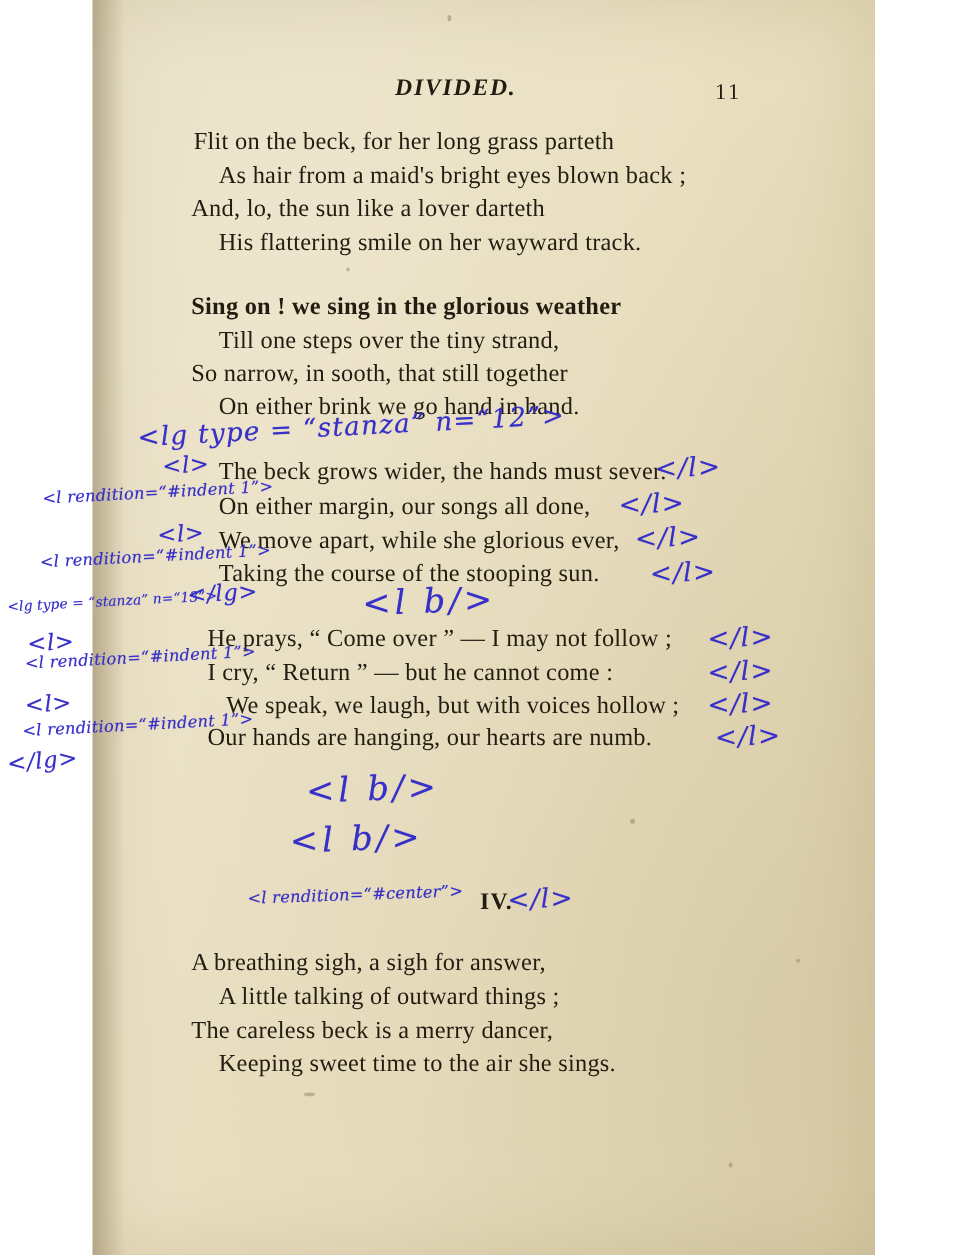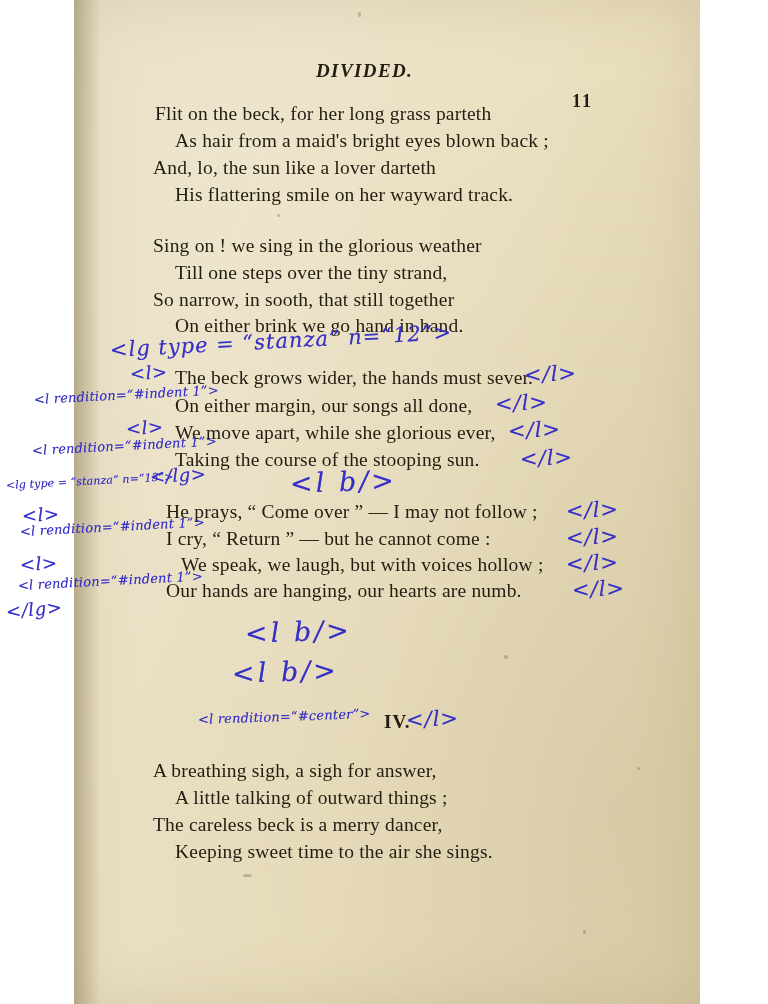--- a/index.html
+++ b/index.html
@@ -59,23 +59,22 @@
     white-space: pre;
   }
   .running-head {
     font-size: 19px;
     font-style: italic;
     letter-spacing: 1.4px;
     font-weight: 600;
   }
   .folio {
     font-size: 18px;
-    font-weight: 700;
+    font-weight: 400;
     letter-spacing: 2px;
-    margin-top: 28px;
   }
   .verse-line {
     font-size: 19.5px;
     letter-spacing: 0.2px;
   }
   .numeral {
     font-size: 19px;
     font-weight: 700;
     letter-spacing: 1px;
   }
@@ -136,21 +135,21 @@
   <div class="speck" style="left:243px; top:874px; width:9px; height:3px;"></div>
 
   <div class="printed running-head" style="left:316px; top:60px;">DIVIDED.</div>
   <div class="printed folio" style="left:572px; top:63px;">11</div>
 
   <div class="printed verse-line" style="left:155px; top:103px;">Flit on the beck, for her long grass parteth</div>
   <div class="printed verse-line" style="left:175px; top:130px;">As hair from a maid's bright eyes blown back ;</div>
   <div class="printed verse-line" style="left:175px; top:184px;">His flattering smile on her wayward track.</div>
   <div class="printed verse-line" style="left:153px; top:157px;">And, lo, the sun like a lover darteth</div>
 
-  <div class="printed verse-line" style="left:153px; top:235px;">Sing on ! we sing in the glorious weather</div>
+  <div class="printed verse-line" style="left:153px; top:235px;font-weight:bold;">Sing on ! we sing in the glorious weather</div>
   <div class="printed verse-line" style="left:175px; top:262px;">Till one steps over the tiny strand,</div>
   <div class="printed verse-line" style="left:153px; top:289px;">So narrow, in sooth, that still together</div>
   <div class="printed verse-line" style="left:175px; top:315px;">On either brink we go hand in hand.</div>
 
   <div class="printed verse-line" style="left:175px; top:367px;">The beck grows wider, the hands must sever.</div>
   <div class="printed verse-line" style="left:175px; top:395px;">On either margin, our songs all done,</div>
   <div class="printed verse-line" style="left:175px; top:422px;">We move apart, while she glorious ever,</div>
   <div class="printed verse-line" style="left:175px; top:449px;">Taking the course of the stooping sun.</div>
 
   <div class="printed verse-line" style="left:166px; top:501px;">He prays, “ Come over ” — I may not follow ;</div>

